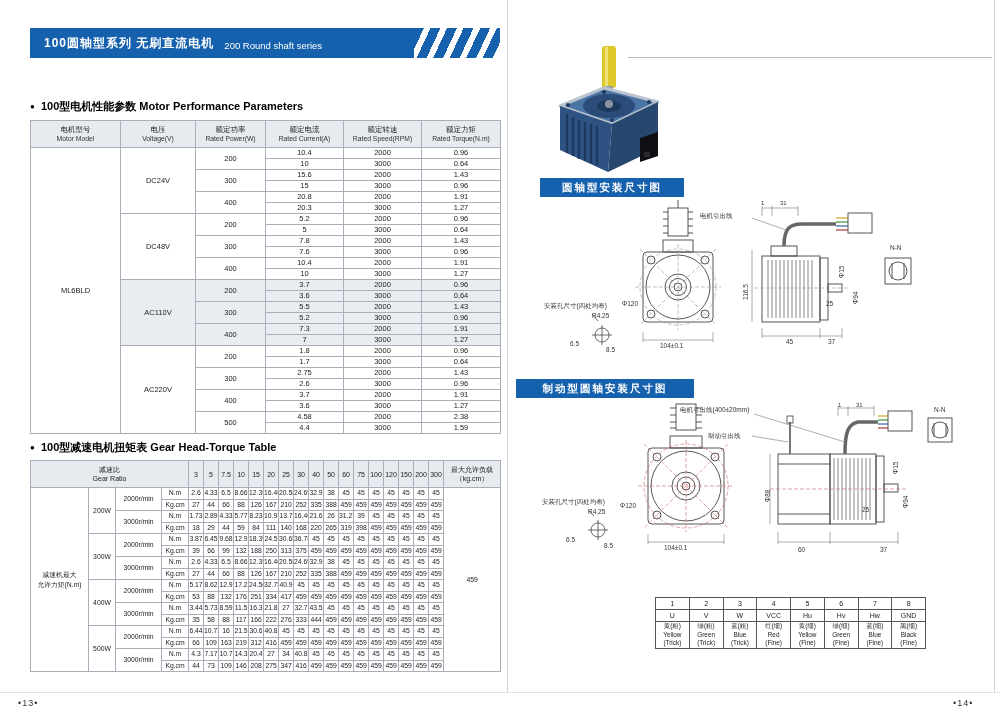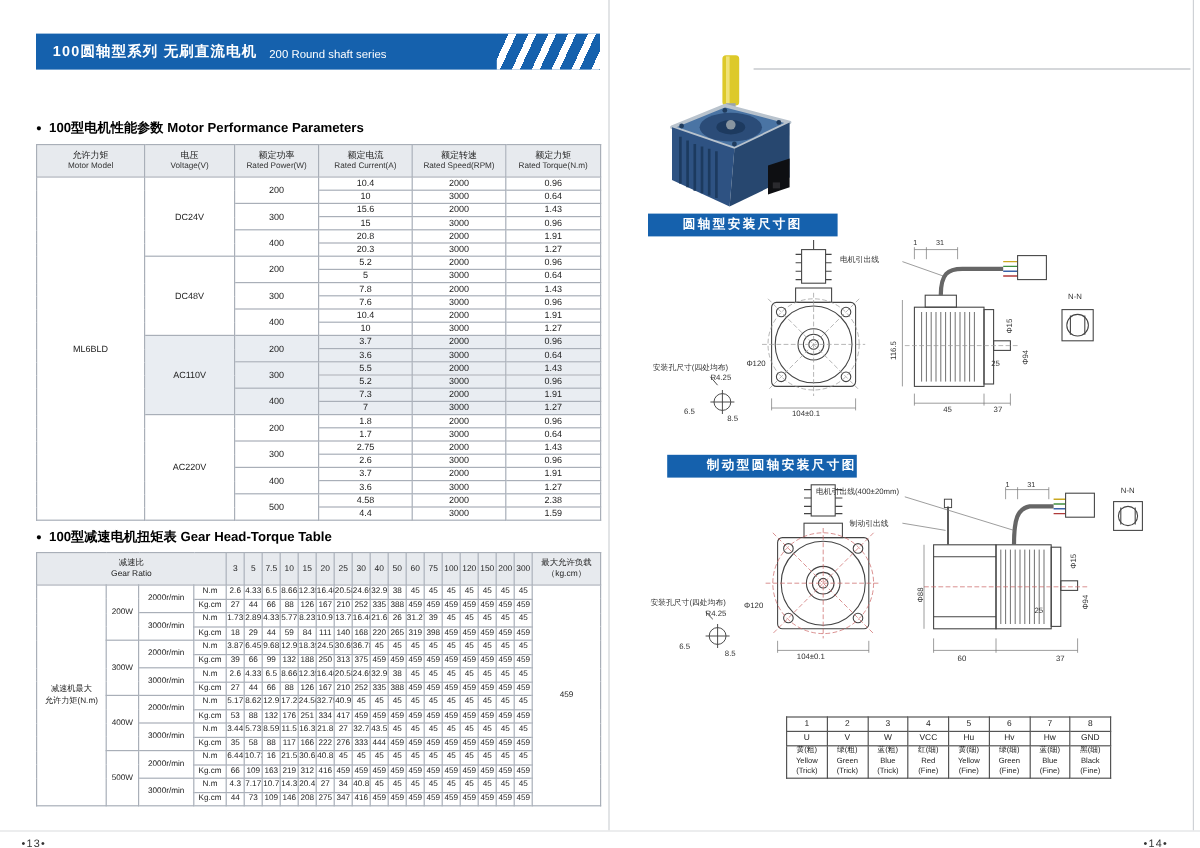--- a/index.html
+++ b/index.html
@@ -72,21 +72,21 @@
         <col style="width:90px">
         <col style="width:75px">
         <col style="width:70px">
               <col style="width:78px">
         <col style="width:78px">
         <col style="width:79px">
       </colgroup>
     <thead>
         <tr>
           <th>
-            <div>允许力矩</div>
+            <div>电机型号</div>
             <div class="en">Motor Model</div>
           </th>
           <th>
             <div>电压</div>
             <div class="en">Voltage(V)</div>
           </th>
           <th>
             <div>额定功率</div>
             <div class="en">Rated Power(W)</div>
           </th>
@@ -668,21 +668,21 @@
         <line x1="21" y1="73" x2="21" y2="112"></line>
       <line x1="27" y1="76" x2="27" y2="115"></line>
         <line x1="33" y1="78" x2="33" y2="117"></line>
       <line x1="39" y1="80" x2="39" y2="119"></line>
         <line x1="45" y1="82" x2="45" y2="121"></line>
     </g>
     <polygon points="88,94 106,88 106,112 88,118" fill="#0e0f12"></polygon>
     <rect x="92" y="108" width="6" height="5" fill="#2a2a2e"></rect>
   </svg>
 
-  <div class="sub-banner" style="left:540px;top:178px;width:158px;">圆轴型安装尺寸图</div>
+  <div class="sub-banner" style="left:540px;top:178px;width:144px;">圆轴型安装尺寸图</div>
 
   <div class="drawing" style="left:540px;top:200px;width:450px;height:178px;">
     <svg width="450" height="178" viewBox="0 0 450 178">
       <g stroke="#444" fill="none" stroke-width="0.9">
 
         <rect x="103" y="52" width="70" height="70" rx="4"></rect>
         <circle cx="111" cy="60" r="4"></circle>
           <circle cx="165" cy="60" r="4"></circle>
         <circle cx="111" cy="114" r="4"></circle>
           <circle cx="165" cy="114" r="4"></circle>
@@ -765,21 +765,21 @@
 
       <g stroke="#444" fill="none" stroke-width="0.8">
         <circle cx="62" cy="135" r="7"></circle>
         <line x1="52" y1="135" x2="72" y2="135"></line>
           <line x1="62" y1="125" x2="62" y2="145"></line>
         <line x1="58" y1="121" x2="52" y2="114"></line>
       </g>
     </svg>
   <span class="dim-label" style="left: 160px; top: 12px;">电机引出线</span><span class="dim-label" style="left: 221px; top: 0px; font-size: 6px;">1</span><span class="dim-label" style="left: 240px; top: 0px; font-size: 6px;">31</span><span class="dim-label" style="left: 202px; top: 100px; transform: rotate(-90deg);">116.5</span><span class="dim-label" style="left: 298px; top: 78px; transform: rotate(-90deg);">Φ15</span><span class="dim-label" style="left: 312px; top: 104px; transform: rotate(-90deg);">Φ94</span><span class="dim-label" style="left: 286px; top: 100px;">25</span><span class="dim-label" style="left: 246px; top: 138px;">45</span><span class="dim-label" style="left: 288px; top: 138px;">37</span><span class="dim-label" style="left: 82px; top: 100px;">Φ120</span><span class="dim-label" style="left: 120px; top: 142px;">104±0.1</span><span class="dim-label" style="left: 4px; top: 102px;">安装孔尺寸(四处均布)</span><span class="dim-label" style="left: 52px; top: 112px;">R4.25</span><span class="dim-label" style="left: 66px; top: 146px;">8.5</span><span class="dim-label" style="left: 30px; top: 140px;">6.5</span><span class="dim-label" style="left: 350px; top: 44px;">N-N</span></div>
 
-  <div class="sub-banner" style="left:556px;top:379px;width:158px;text-align:right;">制动型圆轴安装尺寸图</div>
+  <div class="sub-banner" style="left:516px;top:379px;width:178px;">制动型圆轴安装尺寸图</div>
 
   <div class="drawing" style="left:540px;top:402px;width:450px;height:172px;">
     <svg width="450" height="172" viewBox="0 0 450 172">
       <g stroke="#444" fill="none" stroke-width="0.9">
 
         <rect x="108" y="46" width="76" height="76" rx="4"></rect>
         <circle cx="117" cy="55" r="4"></circle>
           <circle cx="175" cy="55" r="4"></circle>
         <circle cx="117" cy="113" r="4"></circle>
           <circle cx="175" cy="113" r="4"></circle>

